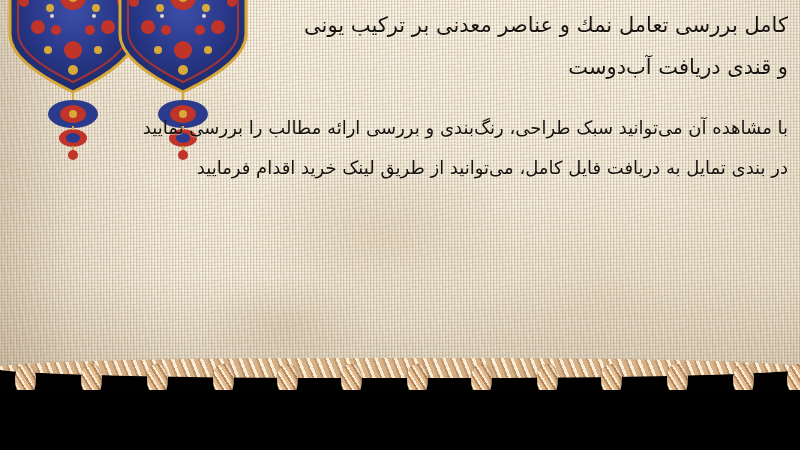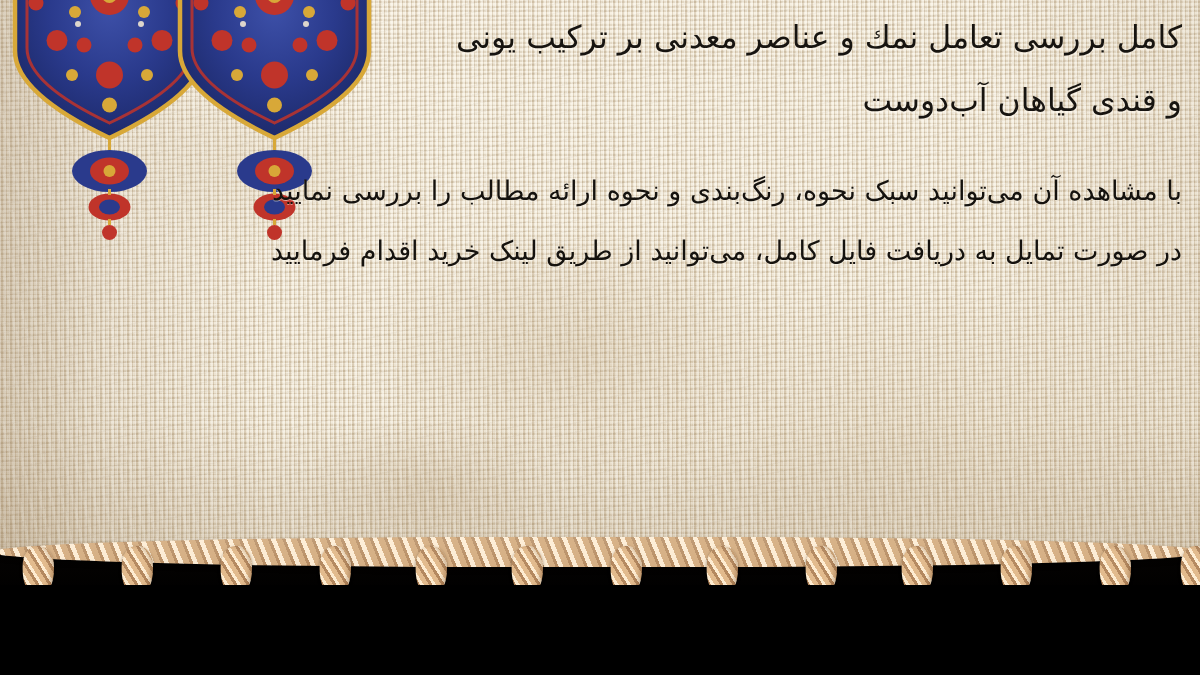--- a/index.html
+++ b/index.html
@@ -343,22 +343,22 @@
     <div class="tassel" style="left:778px;">
         <div class="knot"></div>
         <div class="brush" style="transform:rotate(-4deg)"></div>
       </div>
   </div>
 
   <div class="text-layer">
 
     <div class="title">
       <span class="line1">کامل بررسی تعامل نمك و عناصر معدنی بر ترکیب یونی</span>
-      <span class="line2">و قندی گیاهان آب‌دوست</span>
+      <span class="line2">و قندی دریافت آب‌دوست</span>
     </div>
 
     <div class="body">
-      <span class="bline">با مشاهده آن می‌توانید سبک نحوه، رنگ‌بندی و نحوه ارائه مطالب را بررسی نمایید</span>
-      <span class="bline">در صورت تمایل به دریافت فایل کامل، می‌توانید از طریق لینک خرید اقدام فرمایید</span>
+      <span class="bline">با مشاهده آن می‌توانید سبک طراحی، رنگ‌بندی و بررسی ارائه مطالب را بررسی نمایید</span>
+      <span class="bline">در بندی تمایل به دریافت فایل کامل، می‌توانید از طریق لینک خرید اقدام فرمایید</span>
     </div>
 
   </div>
 </div>
 
 </body></html>

